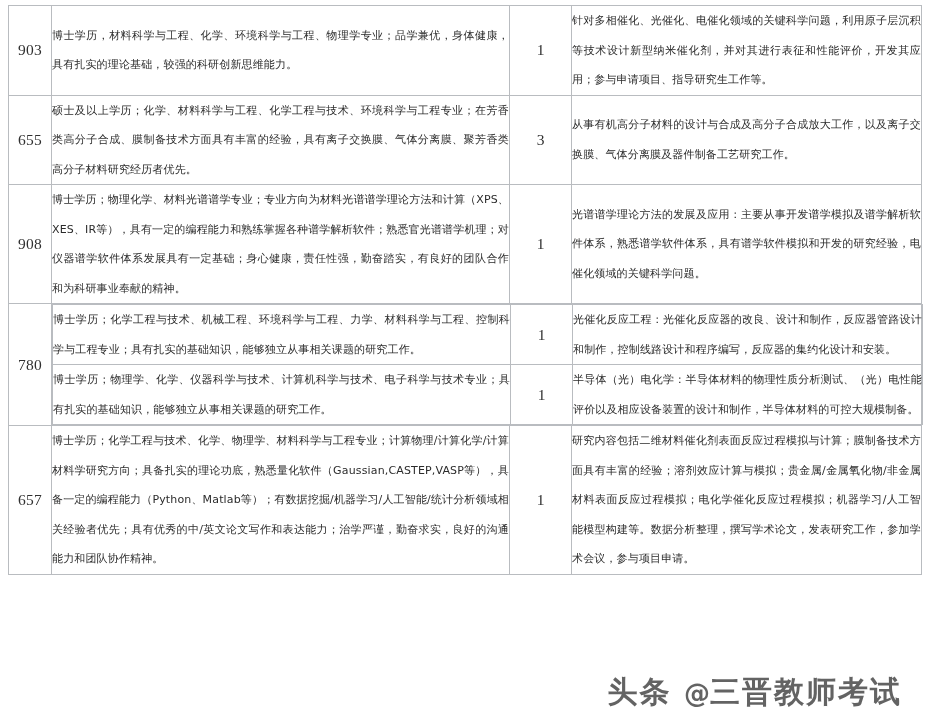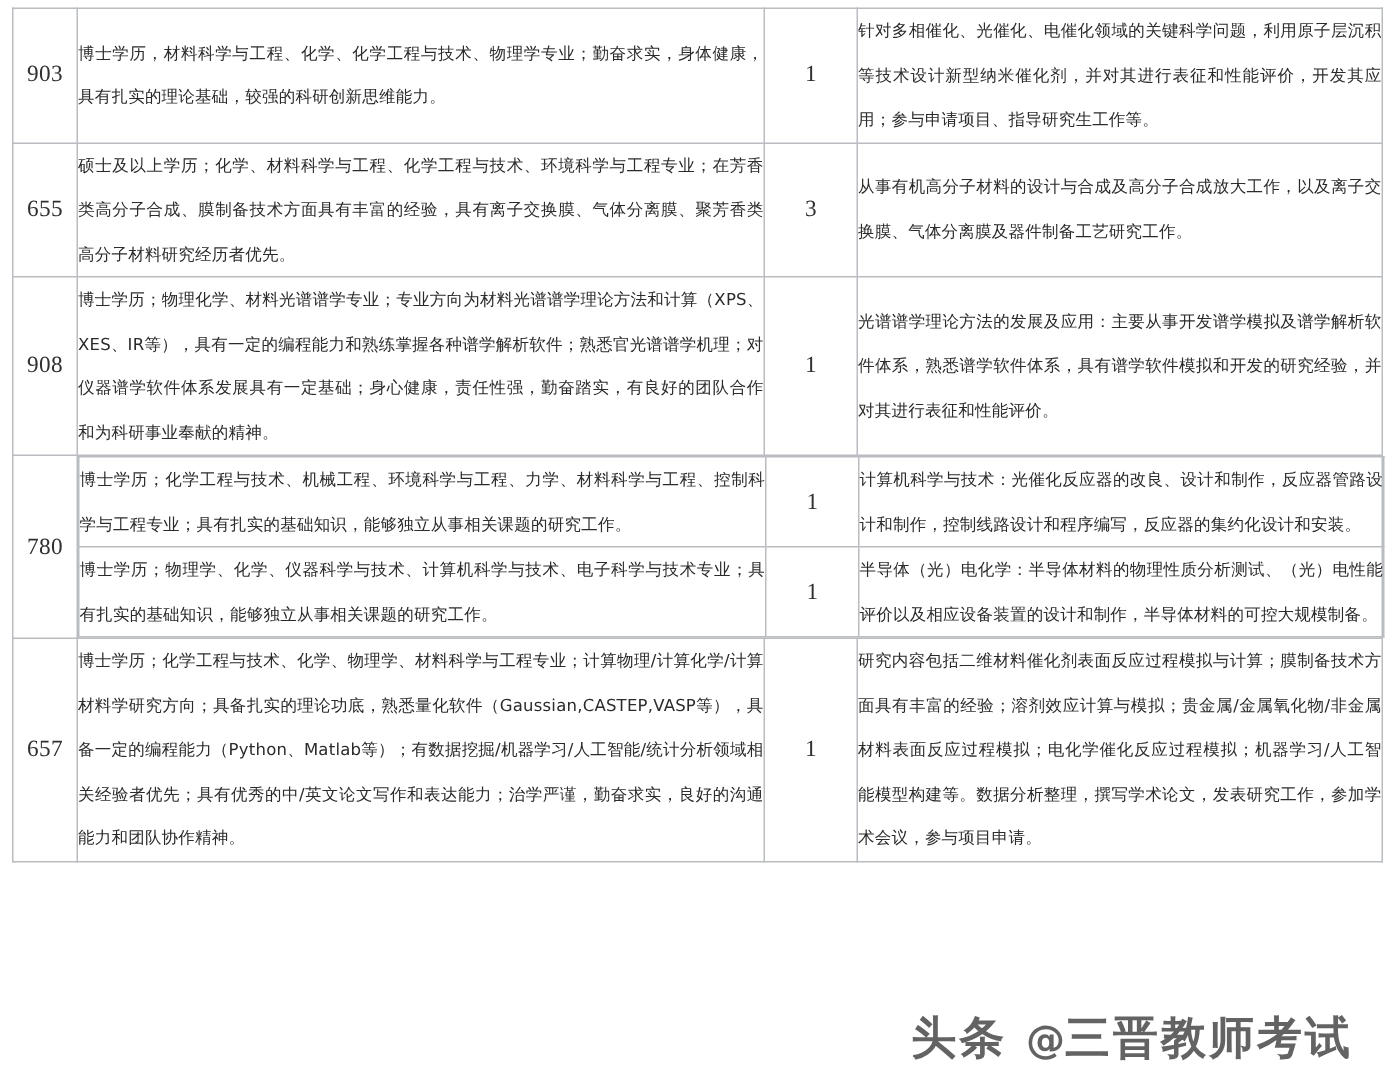--- a/index.html
+++ b/index.html
@@ -116,53 +116,53 @@
   <colgroup>
     <col class="c-id">
       <col class="c-req">
       <col class="c-qty">
       <col class="c-duty">
   </colgroup>
   <tbody>
 
     <tr>
       <td class="cell-id">903</td>
-      <td class="cell-text req">博士学历，材料科学与工程、化学、化学工程与技术、物理学专业；勤奋求实，身体健康，具有扎实的理论基础，较强的科研创新思维能力。</td>
+      <td class="cell-text req">博士学历，材料科学与工程、化学、环境科学与工程、物理学专业；品学兼优，身体健康，具有扎实的理论基础，较强的科研创新思维能力。</td>
       <td class="cell-qty">1</td>
       <td class="cell-text duty">针对多相催化、光催化、电催化领域的关键科学问题，利用原子层沉积等技术设计新型纳米催化剂，并对其进行表征和性能评价，开发其应用；参与申请项目、指导研究生工作等。</td>
     </tr>
 
     <tr>
       <td class="cell-id">655</td>
       <td class="cell-text req">硕士及以上学历；化学、材料科学与工程、化学工程与技术、环境科学与工程专业；在芳香类高分子合成、膜制备技术方面具有丰富的经验，具有离子交换膜、气体分离膜、聚芳香类高分子材料研究经历者优先。</td>
       <td class="cell-qty">3</td>
       <td class="cell-text duty">从事有机高分子材料的设计与合成及高分子合成放大工作，以及离子交换膜、气体分离膜及器件制备工艺研究工作。</td>
     </tr>
 
     <tr>
       <td class="cell-id">908</td>
       <td class="cell-text req">博士学历；物理化学、材料光谱谱学专业；专业方向为材料光谱谱学理论方法和计算（XPS、XES、IR等），具有一定的编程能力和熟练掌握各种谱学解析软件；熟悉官光谱谱学机理；对仪器谱学软件体系发展具有一定基础；身心健康，责任性强，勤奋踏实，有良好的团队合作和为科研事业奉献的精神。</td>
       <td class="cell-qty">1</td>
-      <td class="cell-text duty">光谱谱学理论方法的发展及应用：主要从事开发谱学模拟及谱学解析软件体系，熟悉谱学软件体系，具有谱学软件模拟和开发的研究经验，并对其进行表征和性能评价。</td>
+      <td class="cell-text duty">光谱谱学理论方法的发展及应用：主要从事开发谱学模拟及谱学解析软件体系，熟悉谱学软件体系，具有谱学软件模拟和开发的研究经验，电催化领域的关键科学问题。</td>
     </tr>
 
     <tr>
       <td class="cell-id">780</td>
       <td colspan="3" style="padding:0;">
         <table class="subrows">
           <colgroup>
               <col class="s-req">
               <col class="s-qty">
               <col class="s-duty">
             </colgroup>
           <tbody>
             <tr>
               <td class="cell-text req">博士学历；化学工程与技术、机械工程、环境科学与工程、力学、材料科学与工程、控制科学与工程专业；具有扎实的基础知识，能够独立从事相关课题的研究工作。</td>
               <td class="cell-qty sub-qty">1</td>
-              <td class="cell-text duty">计算机科学与技术：光催化反应器的改良、设计和制作，反应器管路设计和制作，控制线路设计和程序编写，反应器的集约化设计和安装。</td>
+              <td class="cell-text duty">光催化反应工程：光催化反应器的改良、设计和制作，反应器管路设计和制作，控制线路设计和程序编写，反应器的集约化设计和安装。</td>
             </tr>
             <tr>
               <td class="cell-text req">博士学历；物理学、化学、仪器科学与技术、计算机科学与技术、电子科学与技术专业；具有扎实的基础知识，能够独立从事相关课题的研究工作。</td>
               <td class="cell-qty sub-qty">1</td>
               <td class="cell-text duty">半导体（光）电化学：半导体材料的物理性质分析测试、（光）电性能评价以及相应设备装置的设计和制作，半导体材料的可控大规模制备。</td>
             </tr>
           </tbody>
         </table>
       </td>
     </tr>

